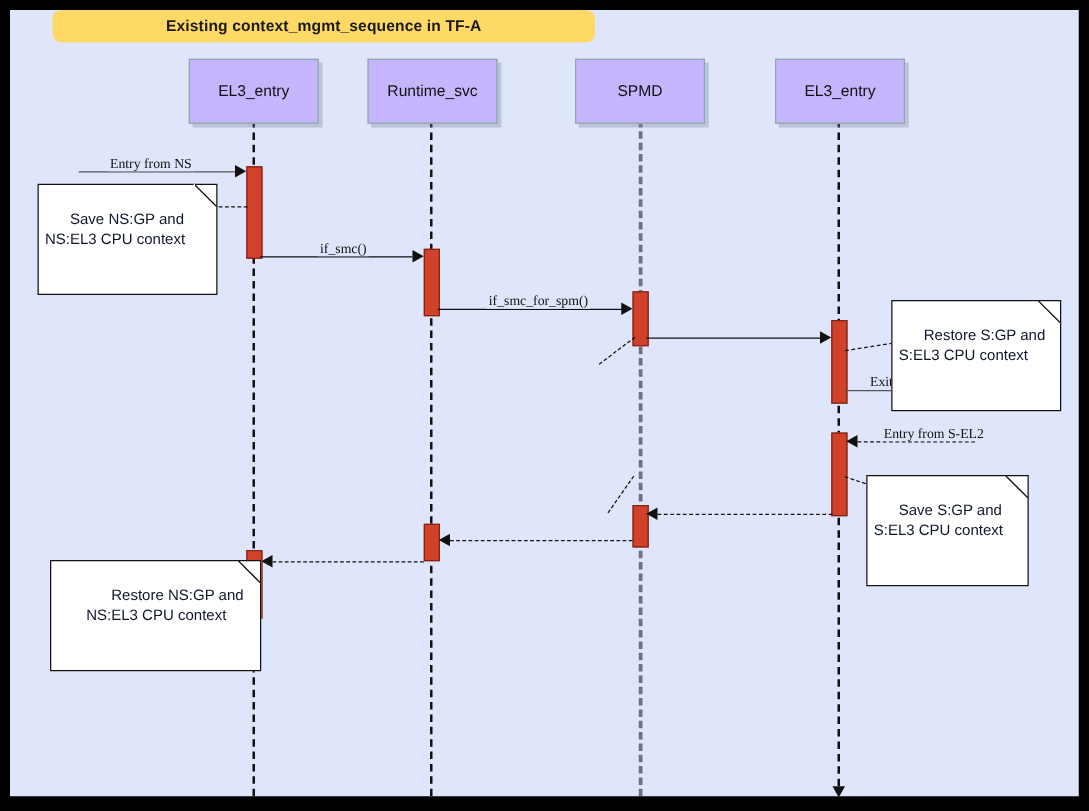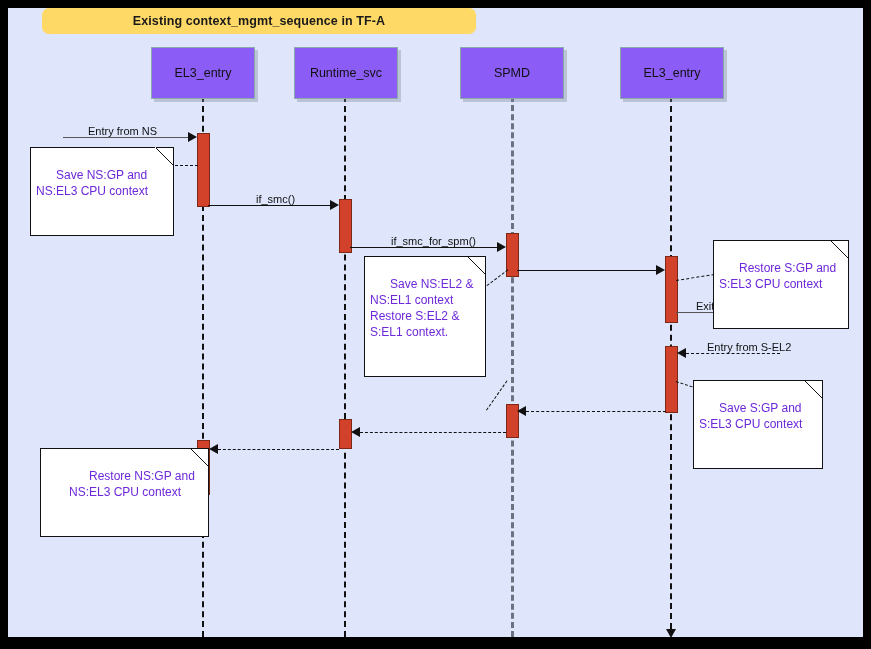--- a/index.html
+++ b/index.html
@@ -2,36 +2,36 @@
 <html><head>
 <meta charset="utf-8">
 <style>
   html,body{margin:0;padding:0;background:#000;}
   body{width:871px;height:649px;overflow:hidden;font-family:"Liberation Sans",sans-serif;}
   #frame{position:relative;width:871px;height:649px;background:#000;}
   #canvas{position:absolute;left:8px;top:8px;width:855px;height:629px;background:#dfe6fb;overflow:hidden;}
   #title-bar{position:absolute;left:34px;top:0px;width:434px;height:26px;background:#ffd966;border-radius:7px;
              display:flex;align-items:center;justify-content:center;}
   #title-bar .t{font-size:12.5px;font-weight:bold;color:#1a1a1a;letter-spacing:.1px;}
-  .actor-box{position:absolute;width:102px;height:50px;background:#8b5cf6;border:1px solid #8aa9a7;
+  .actor-box{position:absolute;width:102px;height:50px;background:#c4b5fd;border:1px solid #8aa9a7;
              box-shadow:3px 3px 0 rgba(120,130,150,.35);display:flex;align-items:center;justify-content:center;}
   .actor-box span{font-size:12.5px;color:#111;}
   .lifeline{position:absolute;width:0;border-left-width:2px;border-left-style:dashed;border-left-color:#111;}
   .lifeline.thick{border-left-width:3px;border-left-color:#6c7380;}
   .act{position:absolute;width:11px;background:#d2412a;border:1px solid #7d2717;}
   .msg{position:absolute;height:0;border-top:1.4px solid #111;}
   .msg.dash{border-top-style:dashed;border-top-color:#111;}
   .msg.grey{border-top-color:#555;}
   .ah{position:absolute;width:0;height:0;border-top:5px solid transparent;border-bottom:5px solid transparent;}
   .ah.r{border-left:9px solid #111;}
   .ah.l{border-right:9px solid #111;}
   .ah.d{border-left:5px solid transparent;border-right:5px solid transparent;border-top:9px solid #111;border-bottom:0;}
-  .mlabel{position:absolute;font-size:11px;color:#111;background:#dfe6fb;padding:0 2px;white-space:nowrap;}
+  .mlabel{position:absolute;font-size:11px;color:#111;background:#dfe6fb;padding:0 2px;white-space:nowrap;font-family:Liberation Serif, serif;}
   .note{position:absolute;background:#fff;border:1px solid #111;padding:3px 5px 4px 5px;font-size:12px;
-        line-height:16px;color:#6d28d9;white-space:pre;}
+        line-height:16px;color:#0f172a;white-space:pre;}
   .note svg.corner{position:absolute;top:-1px;right:-1px;}
   .link{position:absolute;height:0;border-top:1.2px dashed #111;transform-origin:0 0;}
 </style>
 </head>
 <body>
 
 <div id="frame">
   <div id="canvas">
 
     <div id="title-bar">
@@ -111,30 +111,20 @@
     <div class="note" style="left:22px;top:139px;width:132px;">
       <span>Save NS:GP and
 NS:EL3 CPU context</span>
       <svg class="corner" width="19" height="19" viewBox="0 0 19 19">
         <polygon points="0,0 19,19 0,19" fill="#ffffff"></polygon>
         <polyline points="0,0 19,19" stroke="#111" fill="none" stroke-width="1"></polyline>
         <polyline points="0,0 0,19" stroke="#ffffff" fill="none" stroke-width="2"></polyline>
       </svg>
     </div>
 
-    <div class="note" style="left:356px;top:248px;width:110px;">
-      <span>Save NS:EL2 &amp;
-NS:EL1 context
-Restore S:EL2 &amp;
-S:EL1 context.</span>
-      <svg class="corner" width="19" height="19" viewBox="0 0 19 19">
-        <polygon points="0,0 19,19 0,19" fill="#ffffff"></polygon>
-        <polyline points="0,0 19,19" stroke="#111" fill="none" stroke-width="1"></polyline>
-      </svg>
-    </div>
 
     <div class="note" style="left:705px;top:232px;width:124px;">
       <span>Restore S:GP and
 S:EL3 CPU context</span>
       <svg class="corner" width="19" height="19" viewBox="0 0 19 19">
         <polygon points="0,0 19,19 0,19" fill="#ffffff"></polygon>
         <polyline points="0,0 19,19" stroke="#111" fill="none" stroke-width="1"></polyline>
       </svg>
     </div>
 

